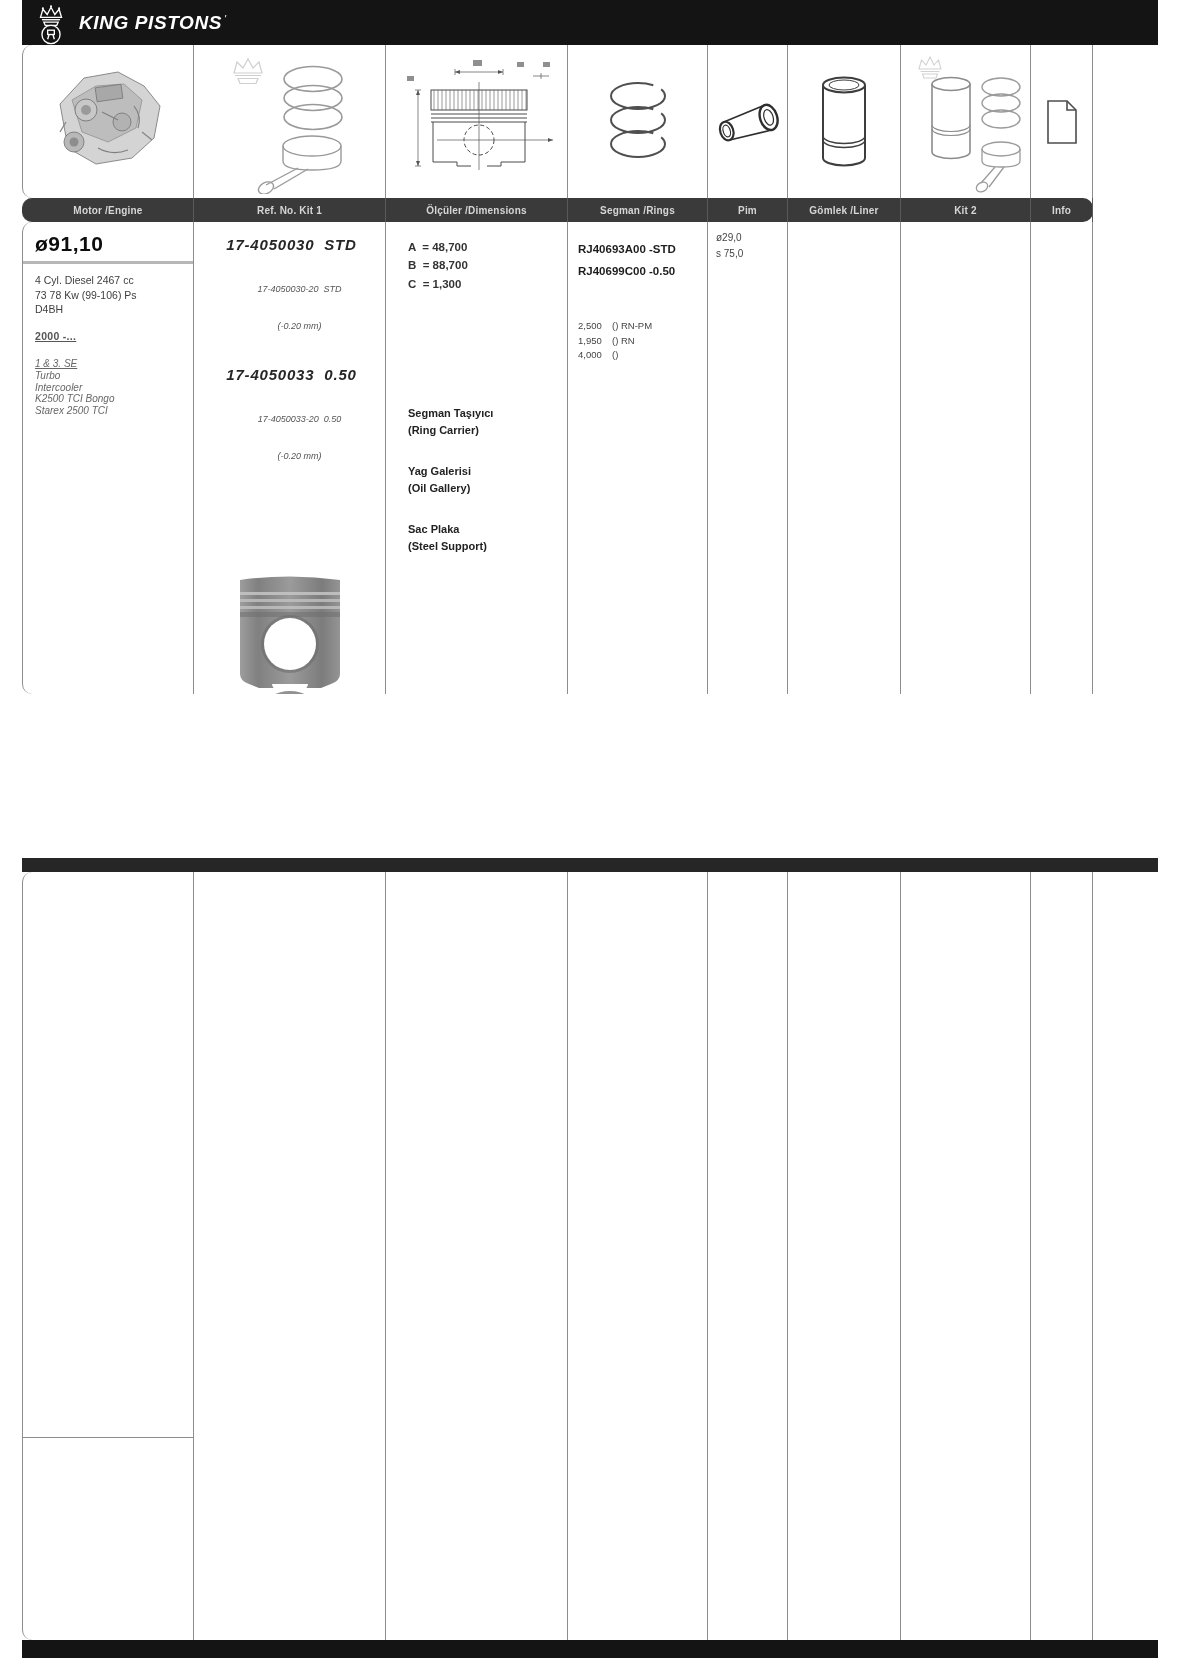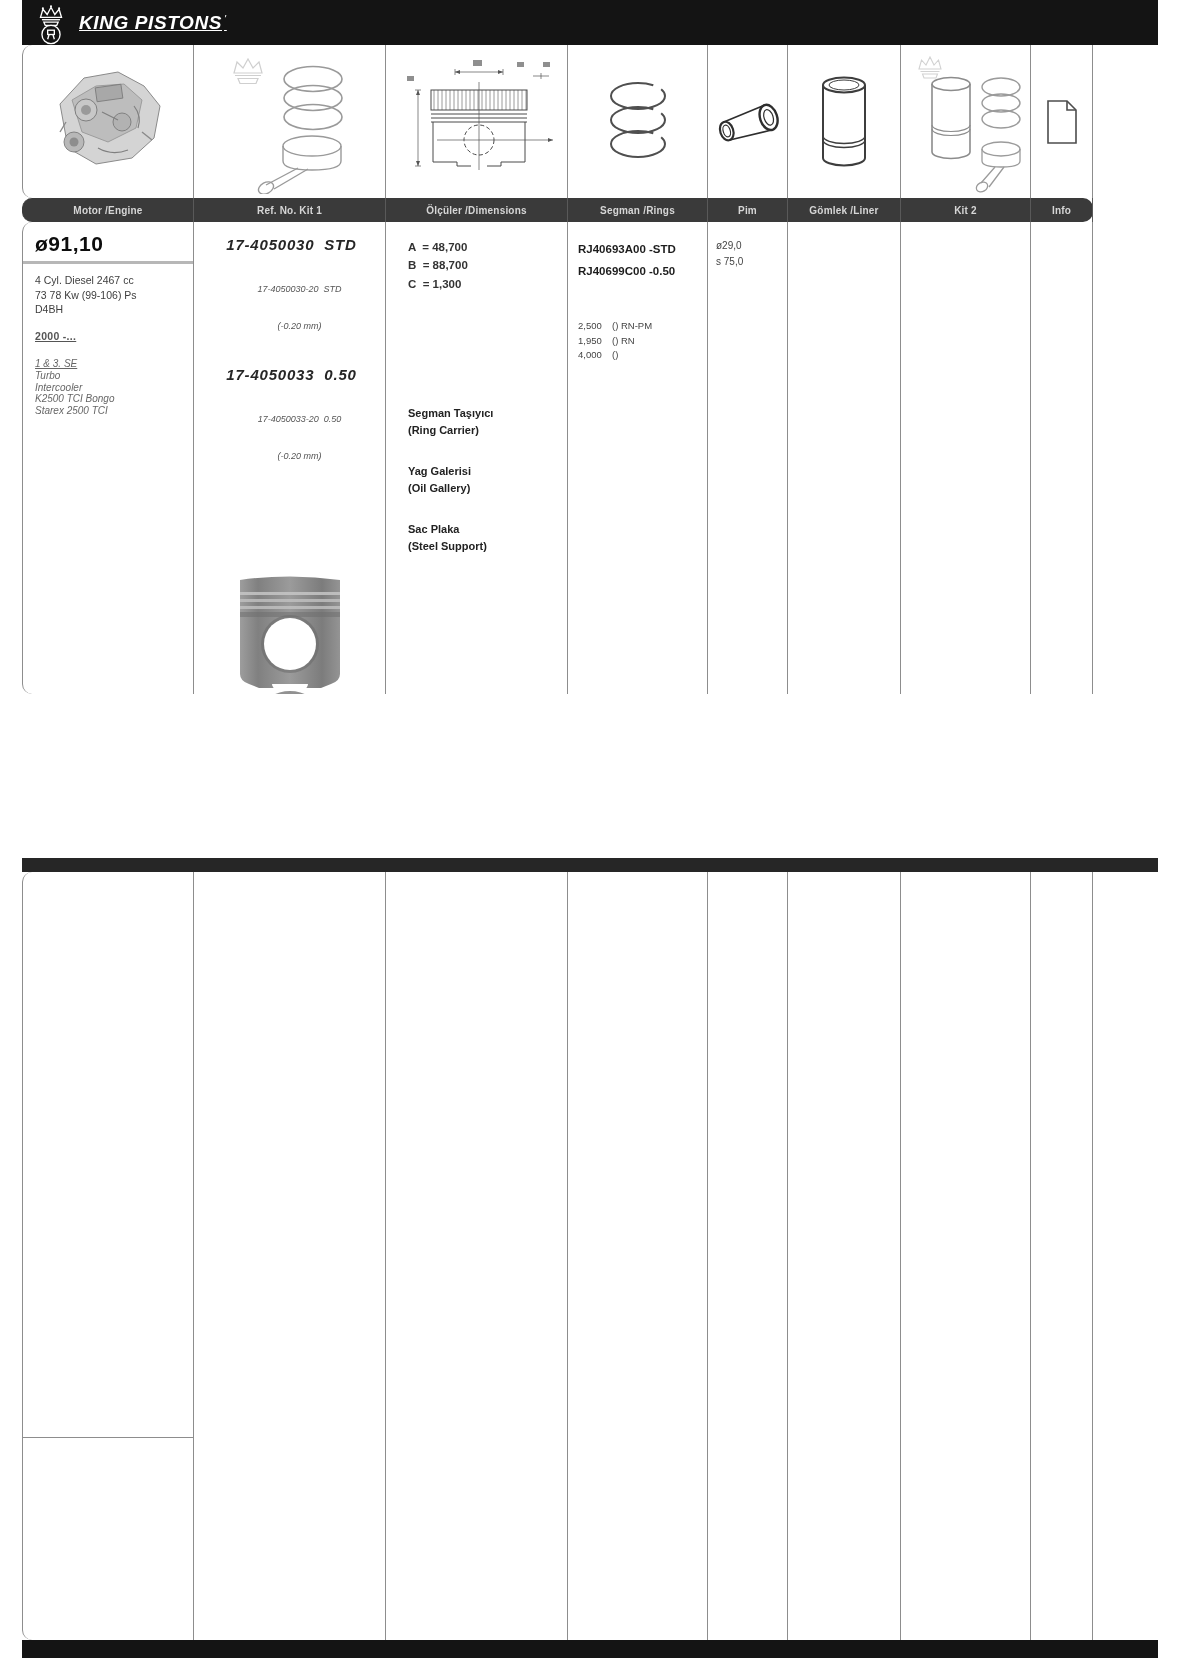--- a/index.html
+++ b/index.html
@@ -3,21 +3,21 @@
 <meta charset="utf-8">
 <style>
   html,body{margin:0;padding:0;background:#fff;}
   .page{position:relative;width:1180px;height:1669px;background:#fff;
         font-family:"Liberation Sans",sans-serif;overflow:hidden;color:#333;}
 
   
   .topbar{position:absolute;left:22px;top:0;width:1136px;height:45px;background:#141414;
           display:flex;align-items:center;padding-left:8px;box-sizing:border-box;}
   .logo-ic{display:inline-flex;margin-right:7px;margin-top:2px;}
-  .brand{color:#fff;font-style:italic;font-weight:bold;font-size:19px;letter-spacing:.6px;white-space:nowrap;text-decoration:underline;}
+  .brand{color:#fff;font-style:italic;font-weight:bold;font-size:19px;letter-spacing:.6px;white-space:nowrap;}
   .brand sup{font-size:9px;margin-left:2px;color:#ddd;}
 
   
   .grid{position:absolute;left:22px;width:1070px;display:grid;
         grid-template-columns:171px 192px 182px 140px 80px 113px 130px 62px;
         border-left:1px solid #8d8d8d;box-sizing:content-box;border-radius:10px;}
   .cell{border-right:1px solid #8d8d8d;position:relative;box-sizing:border-box;overflow:hidden;}
 
   .icons-row{top:45px;height:153px;background:#fff;}
   .icons-row .cell{display:flex;align-items:center;justify-content:center;}
@@ -54,21 +54,21 @@
   .features{margin-top:112px;}
   .feature{margin-bottom:24px;font-size:11px;font-weight:bold;color:#222;line-height:1.55;}
 
   
   .rings-cell{padding:16px 4px 0 10px;}
   .ringpart{font-size:11.5px;font-weight:bold;color:#1d1d1d;line-height:1.95;white-space:nowrap;}
   .ringsizes{margin-top:36px;font-size:9.5px;color:#444;line-height:1.55;}
   .ringsizes .rv{display:inline-block;width:34px;}
 
   
-  .pin-cell{padding:16px 4px 0 8px;font-size:10px;color:#444;line-height:1.6;}
+  .pin-cell{padding:8px 4px 0 8px;font-size:10px;color:#444;line-height:1.6;}
 </style>
 </head>
 <body>
 
 <div class="page">
 
   <div class="topbar">
     <span class="logo-ic">
       <svg width="42" height="42" viewBox="0 0 44 44">
         <g fill="none" stroke="#fff" stroke-width="1.4">

